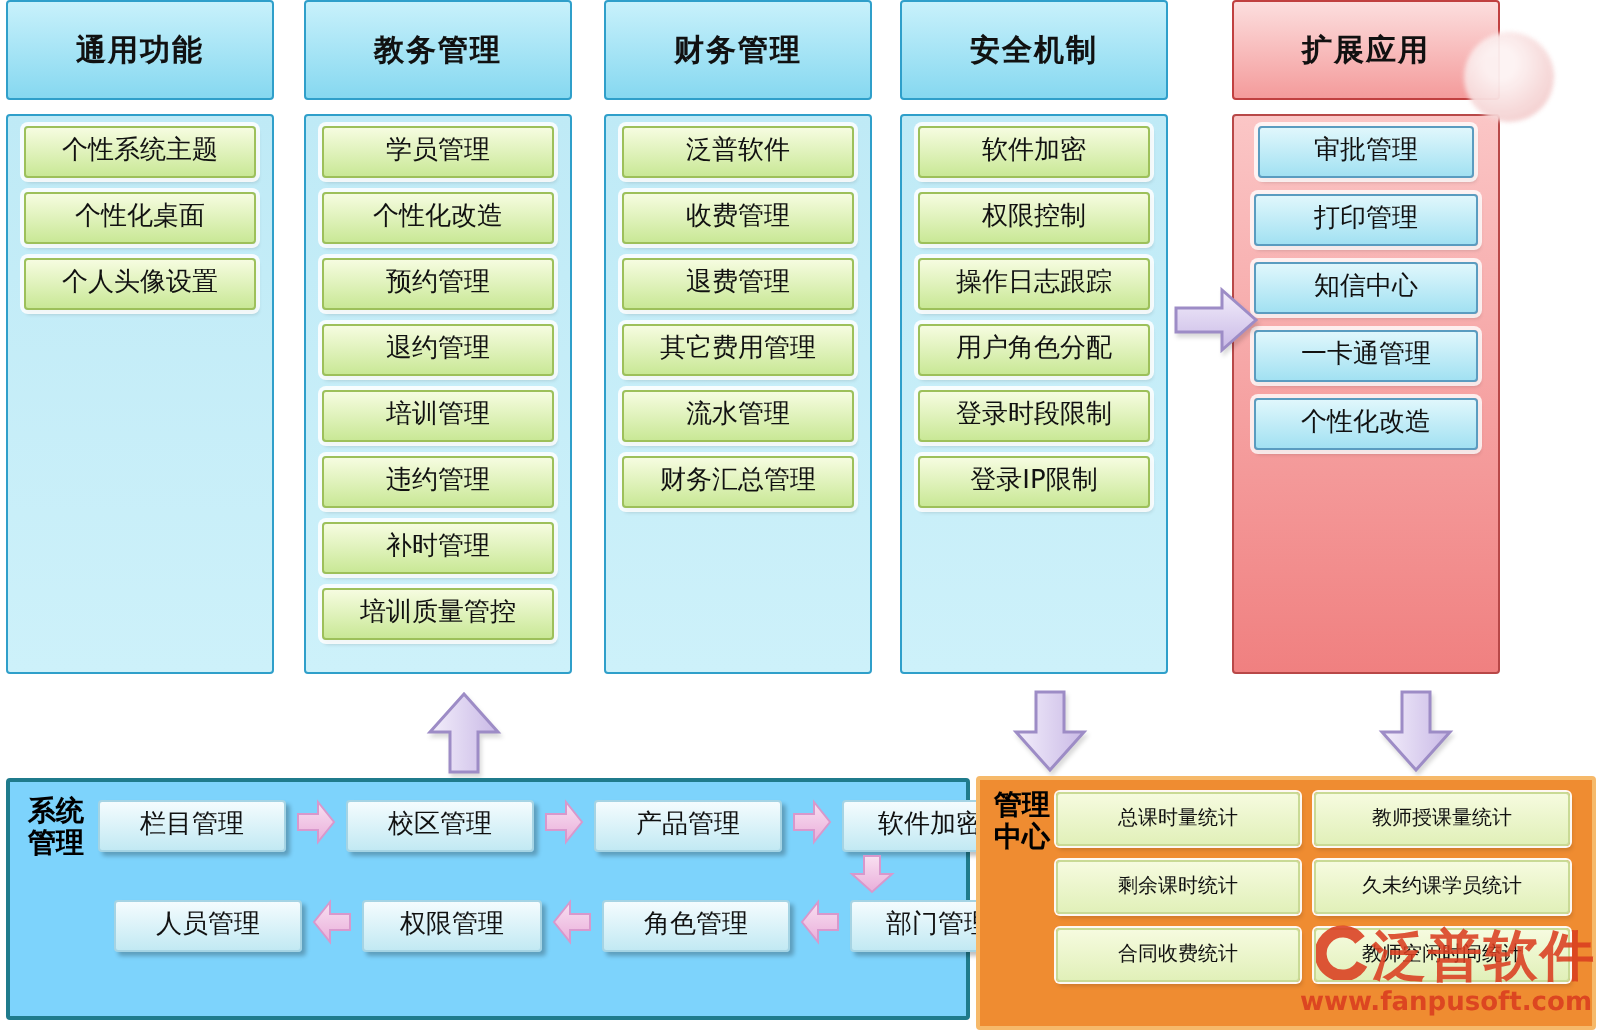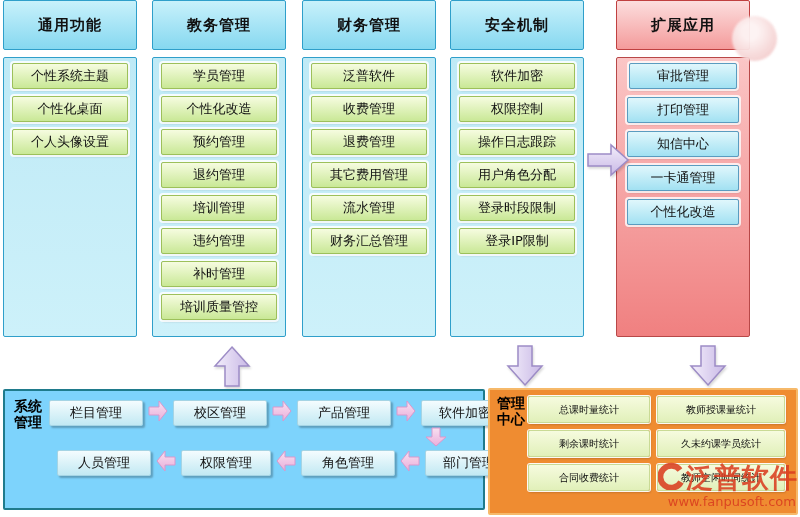--- a/index.html
+++ b/index.html
@@ -46,21 +46,21 @@
   
   .arrow{position:absolute;}
   .arrow svg{filter:drop-shadow(1px 2px 1px rgba(0,0,0,.15));}
   
   .mosaic-circle{position:absolute;left:732px;top:16px;width:45px;height:45px;border-radius:50%;
                  background:radial-gradient(circle at 40% 35%,#fdf3f3 20%,#f4cfcf 75%);
                  filter:blur(1px);opacity:.95;z-index:5;}
   .watermark{position:absolute;left:616px;top:460px;width:182px;z-index:6;text-align:right;}
   .wm-brand-row{display:flex;justify-content:flex-end;align-items:center;gap:2px;}
   .wm-brand{font-size:27px;font-weight:bold;color:rgba(217,62,32,.88);letter-spacing:1px;}
-  .wm-url{font-size:13px;font-weight:normal;color:rgba(217,62,32,.9);margin-top:-2px;padding-right:2px;}
+  .wm-url{font-size:13px;font-weight:bold;color:rgba(217,62,32,.9);margin-top:-2px;padding-right:2px;}
 </style>
 </head>
 <body>
 
 <svg width="0" height="0" style="position:absolute" aria-hidden="true">
   <defs>
     <linearGradient id="gLav" x1="0" y1="0" x2="0" y2="1">
       <stop offset="0" stop-color="#f3eefb"></stop>
         <stop offset="1" stop-color="#c9b9e6"></stop>
     </linearGradient>

